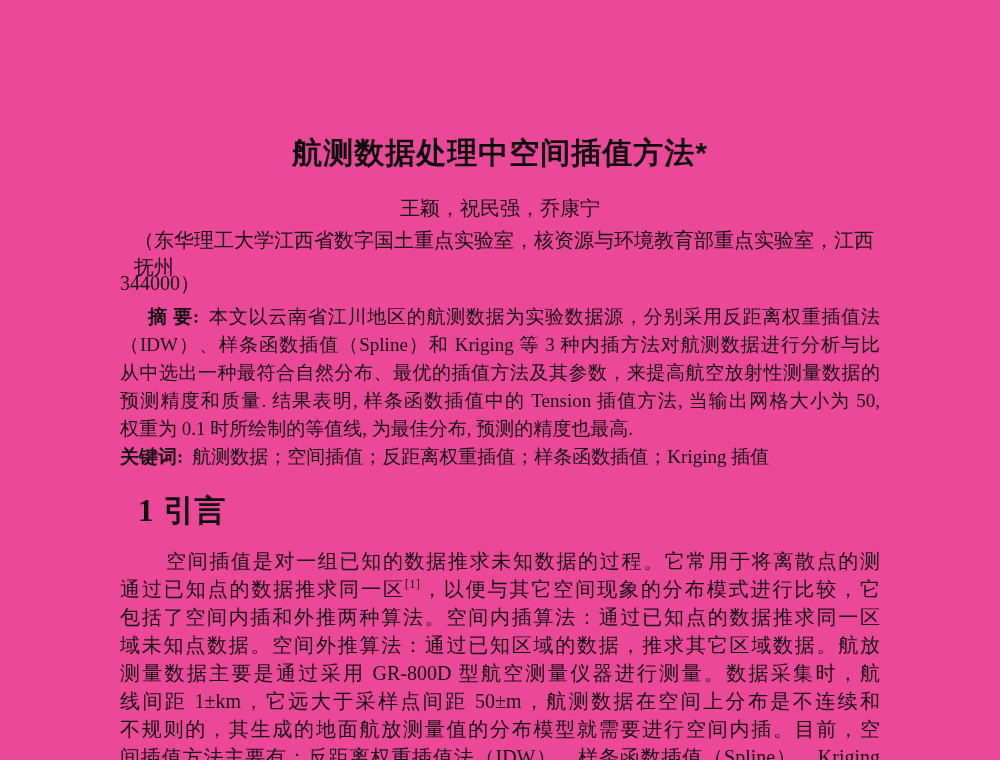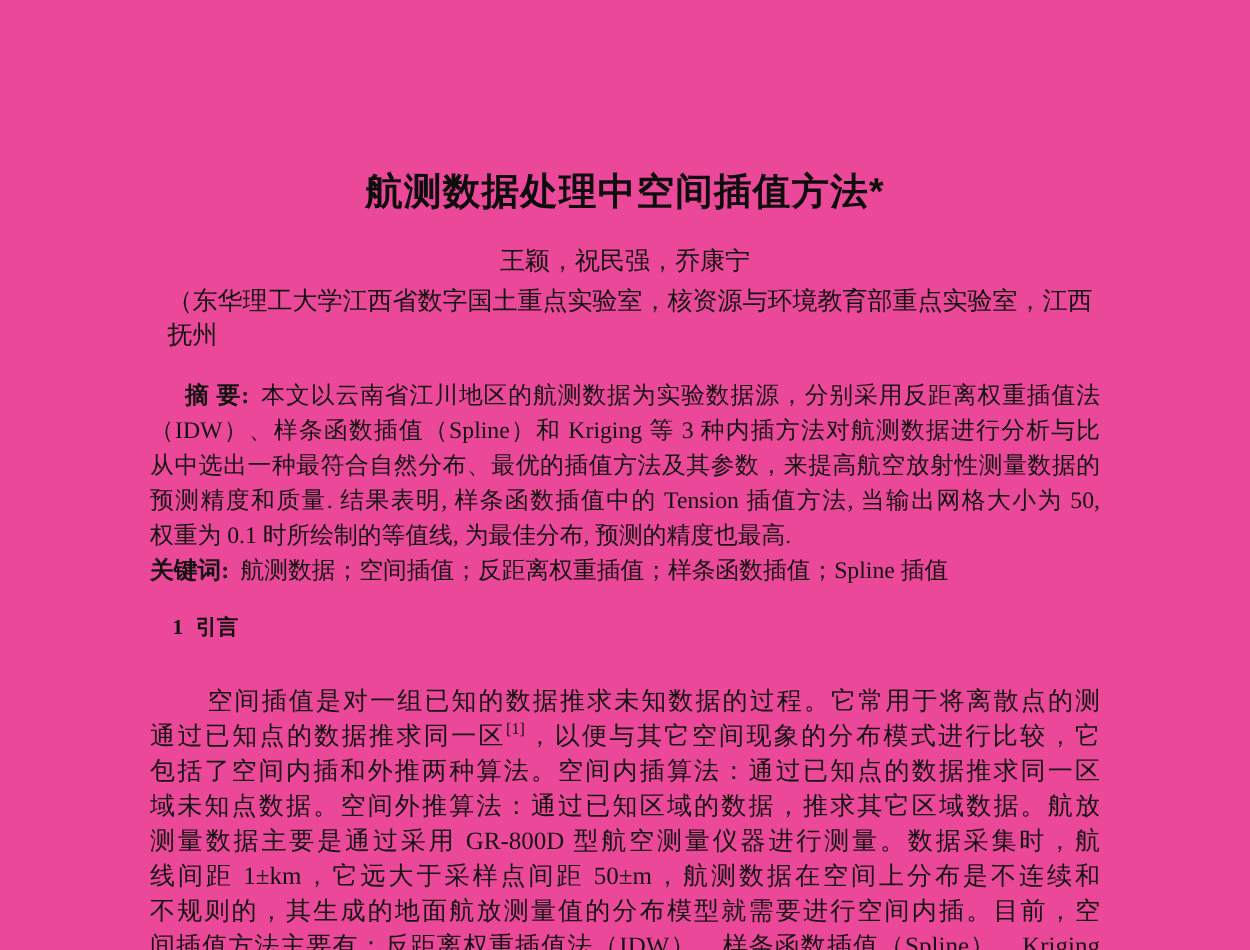--- a/index.html
+++ b/index.html
@@ -62,21 +62,21 @@
     text-align: justify;
     text-align-last: justify;
   }
   .abs-first { padding-left: 28px; }
   .b { font-weight: 700; }
   .lbl { margin-right: 9px; }
   .sec-heading {
     top: 490px;
     font-family: "Liberation Sans", sans-serif;
     font-weight: 700;
-    font-size: 17px;
+    font-size: 31px;
     padding-left: 18px;
     box-sizing: border-box;
     color: #0d0d0d;
   }
   .sec-num { margin-right: 10px; font-family: "Liberation Serif", serif; font-weight: 700; }
   .body-text {
     top: 547px;
     font-size: 20px;
   }
   .bline {
@@ -95,31 +95,32 @@
 </head>
 <body>
 
 <div class="page">
 
   <div class="col doc-title">航测数据处理中空间插值方法*</div>
 
   <div class="col authors">王颖，祝民强，乔康宁</div>
 
   <div class="col affil-1">（东华理工大学江西省数字国土重点实验室，核资源与环境教育部重点实验室，江西 抚州</div>
+  <div class="col affil-2">344000）</div>
 
   <div class="col abstract">
     <div class="line j abs-first">
       <span class="b lbl">摘 要:</span><span>本文以云南省江川地区的航测数据为实验数据源，分别采用反距离权重插值法</span>
     </div>
     <div class="line j">（IDW）、样条函数插值（Spline）和 Kriging 等 3 种内插方法对航测数据进行分析与比较，</div>
     <div class="line j">从中选出一种最符合自然分布、最优的插值方法及其参数，来提高航空放射性测量数据的</div>
     <div class="line j">预测精度和质量. 结果表明, 样条函数插值中的 Tension 插值方法, 当输出网格大小为 50,</div>
     <div class="line">权重为 0.1 时所绘制的等值线, 为最佳分布, 预测的精度也最高.</div>
     <div class="line">
-      <span class="b lbl">关键词:</span><span>航测数据；空间插值；反距离权重插值；样条函数插值；Spline 插值</span>
+      <span class="b lbl">关键词:</span><span>航测数据；空间插值；反距离权重插值；样条函数插值；Kriging 插值</span>
     </div>
   </div>
 
   <div class="col sec-heading">
     <span class="sec-num">1</span><span>引言</span>
   </div>
 
   <div class="col body-text">
     <div class="bline j indent">空间插值是对一组已知的数据推求未知数据的过程。它常用于将离散点的测</div>
     <div class="bline j">

